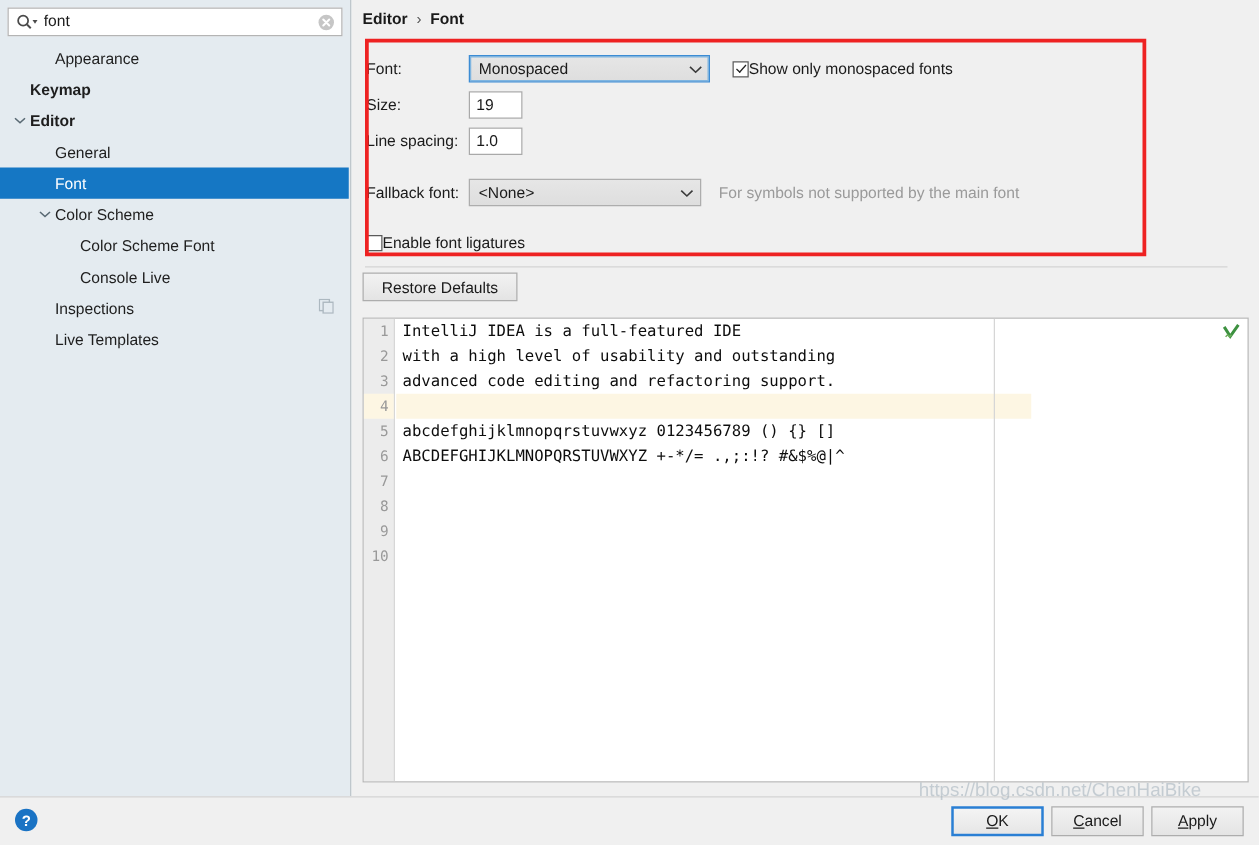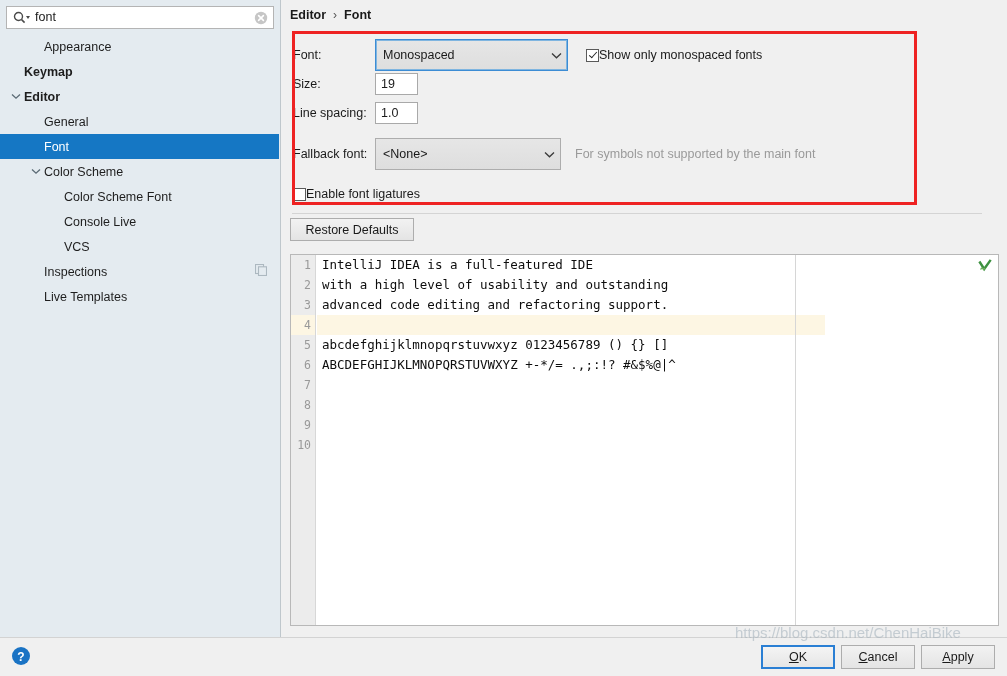--- a/index.html
+++ b/index.html
@@ -155,21 +155,21 @@
     height: 22px;
   }
   .form-label {
     font-size: 12.5px;
     color: #1a1a1a;
     white-space: nowrap;
   }
 
   
   .combo {
-    height: 32px;
+    height: 22px;
     background: linear-gradient(#e6e6e6, #dedede);
     border: 1px solid #adadad;
     box-sizing: border-box;
     display: flex;
     align-items: center;
     position: relative;
     cursor: default;
     user-select: none;
   }
   .combo.focused {
@@ -430,24 +430,20 @@
           <span class="tlabel">Color Scheme</span>
         </div>
         <div class="tree-item" style="padding-left: 48px;">
           <span class="twisty"></span>
           <span class="tlabel">Color Scheme Font</span>
         </div>
         <div class="tree-item" style="padding-left: 48px;">
           <span class="twisty"></span>
           <span class="tlabel">Console Live</span>
         </div>
-        <div class="tree-item" style="padding-left: 48px;">
-          <span class="twisty"></span>
-          <span class="tlabel">VCS</span>
-        </div>
         <div class="tree-item" style="padding-left: 28px;">
           <span class="twisty"></span>
           <span class="tlabel">Inspections</span>
           <span class="trail-icon"><svg width="12" height="12" viewBox="0 0 12 12">
               <rect x="0.5" y="0.5" width="8" height="9" fill="none" stroke="#9aa7b0" stroke-width="1.1"></rect>
               <rect x="3.5" y="2.8" width="8" height="8.7" fill="#e4ebf0" stroke="#9aa7b0" stroke-width="1.1"></rect>
             </svg></span>
         </div>
         <div class="tree-item" style="padding-left: 28px;">
           <span class="twisty"></span>

